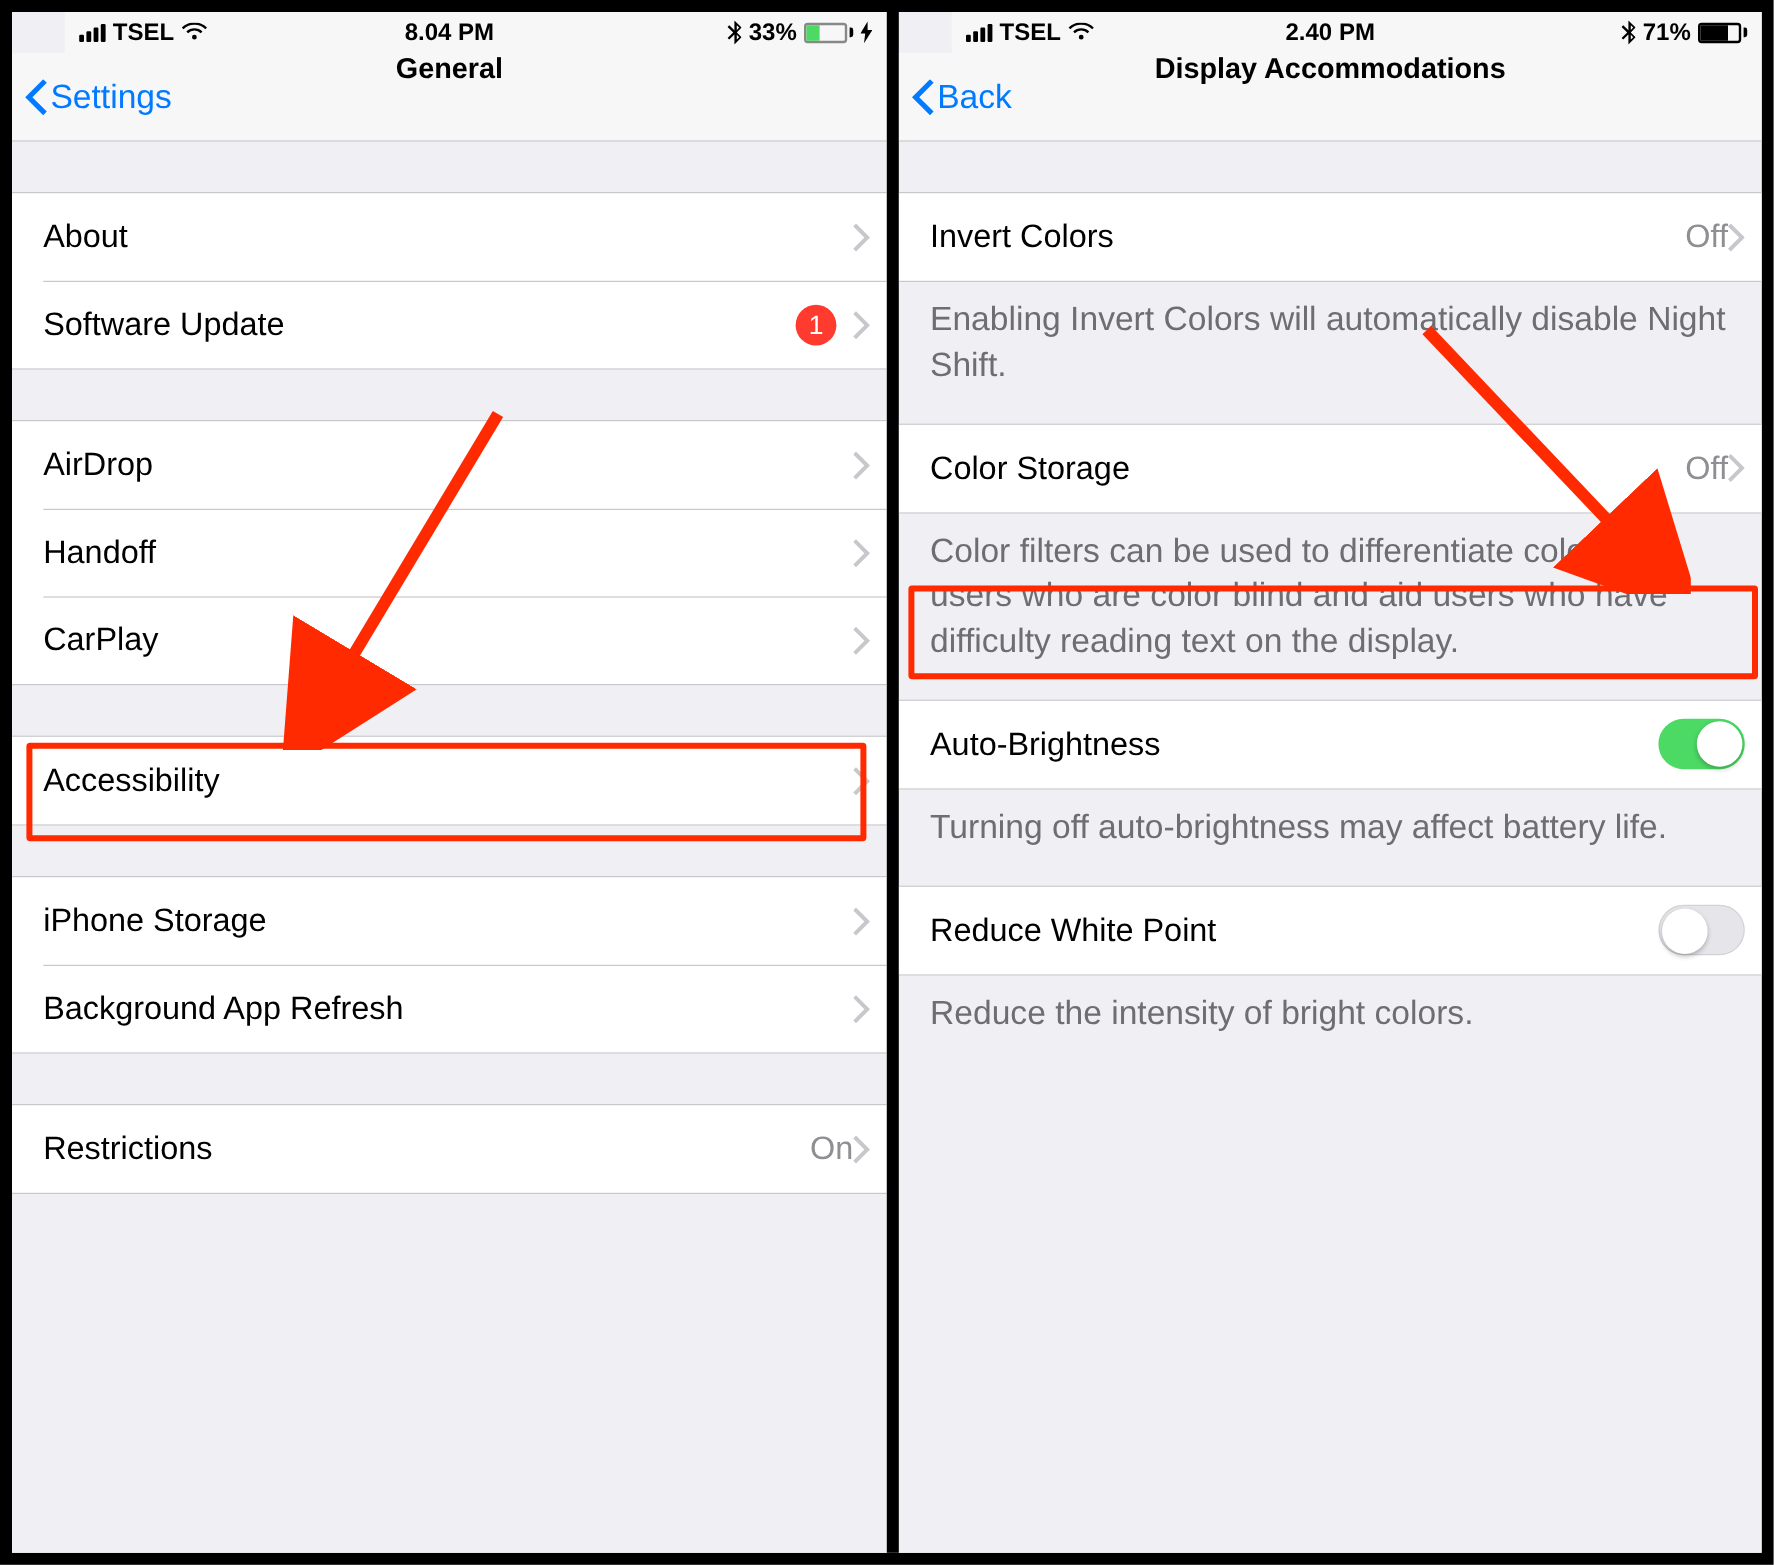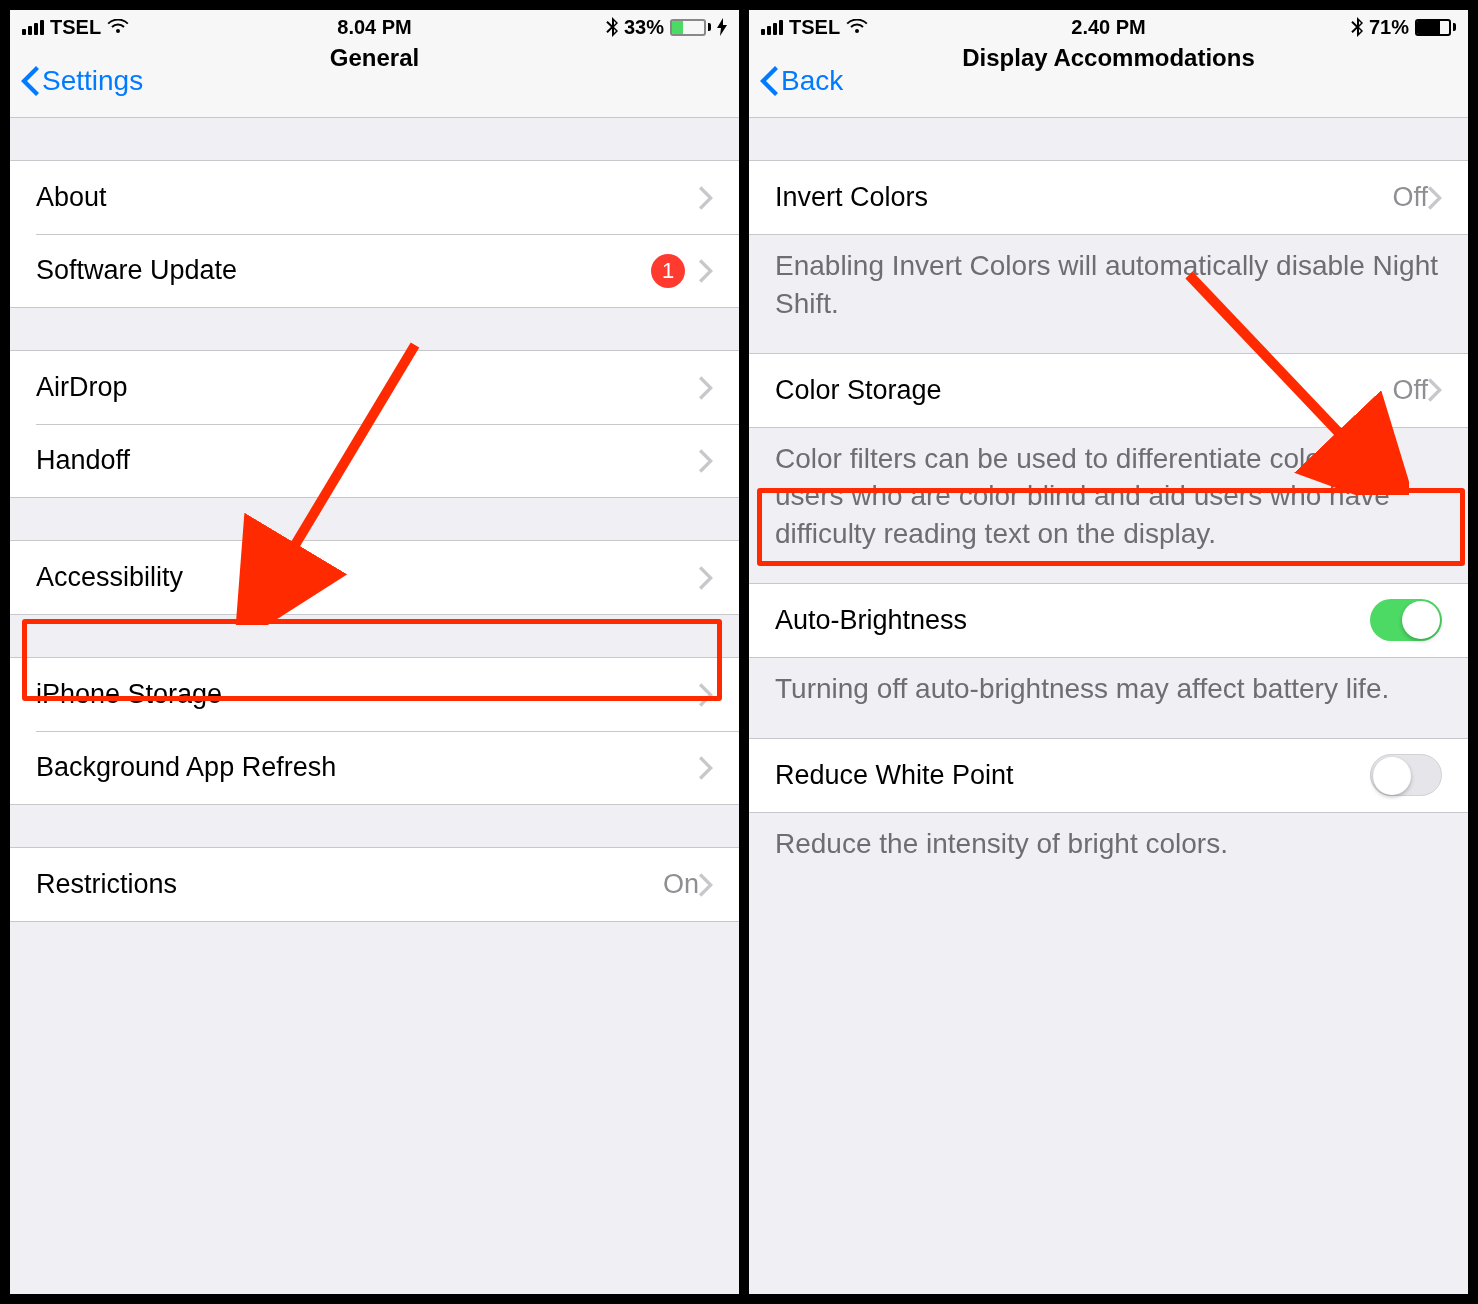--- a/index.html
+++ b/index.html
@@ -23,20 +23,21 @@
   
   .status-bar {
     height: 34px;
     display: flex;
     align-items: center;
     justify-content: space-between;
     padding: 16px 12px;
     font-size: 20px;
     font-weight: 600;
     background: #f7f7f8;
+    margin-left: 44px;
   }
   .status-left, .status-right { display: flex; align-items: center; gap: 6px; }
   .status-center { position:absolute; left:50%; transform:translateX(-50%); font-weight:600;}
   .signal-bars { display:flex; align-items:flex-end; gap:2px; height:16px; }
   .signal-bars span { display:block; width:4px; background:#000; border-radius:1px; }
   .signal-bars span:nth-child(1){height:6px;}
   .signal-bars span:nth-child(2){height:9px;}
   .signal-bars span:nth-child(3){height:12px;}
   .signal-bars span:nth-child(4){height:15px;}
   .wifi-icon, .bt-icon, .bolt-icon { display:inline-flex; }
@@ -73,21 +74,21 @@
   .chevron-left-svg { width:20px; height:30px; }
 
   
   .content { padding-top: 0; }
   .group-gap { height: 42px; }
   .group-gap.sm { height: 30px; }
   .group { background:#fff; border-top:1px solid #c8c7cc; border-bottom:1px solid #c8c7cc; }
   .row {
     min-height: 73px;
     display:flex; align-items:center;
-    padding: 0 26px 0 26px;
+    padding: 0 14px 0 26px;
     position:relative;
   }
   .row + .row::before {
     content:""; position:absolute; top:0; left:26px; right:0; height:1px; background:#c8c7cc;
   }
   .row-label { font-size:27px; color:#000; flex:1; }
   .row-value { font-size:27px; color:#8e8e93; }
   .chevron-right { color:#c7c7cc; }
   .chevron-right svg { width:14px; height:24px; display:block; }
   .badge {
@@ -203,20 +204,28 @@
         <div class="row">
           <span class="row-label">AirDrop</span>
           <span class="chevron-right">
               <svg viewBox="0 0 12 20">
                 <path d="M2 0l10 10L2 20l-2-2 8-8-8-8 2-2z" fill="#c7c7cc"></path>
               </svg>
             </span>
         </div>
         <div class="row">
           <span class="row-label">Handoff</span>
+          <span class="chevron-right">
+              <svg viewBox="0 0 12 20">
+                <path d="M2 0l10 10L2 20l-2-2 8-8-8-8 2-2z" fill="#c7c7cc"></path>
+              </svg>
+            </span>
+        </div>
+        <div class="row">
+          <span class="row-label">CarPlay</span>
           <span class="chevron-right">
               <svg viewBox="0 0 12 20">
                 <path d="M2 0l10 10L2 20l-2-2 8-8-8-8 2-2z" fill="#c7c7cc"></path>
               </svg>
             </span>
         </div>
       </div>
 
       <div class="group-gap"></div>
 

